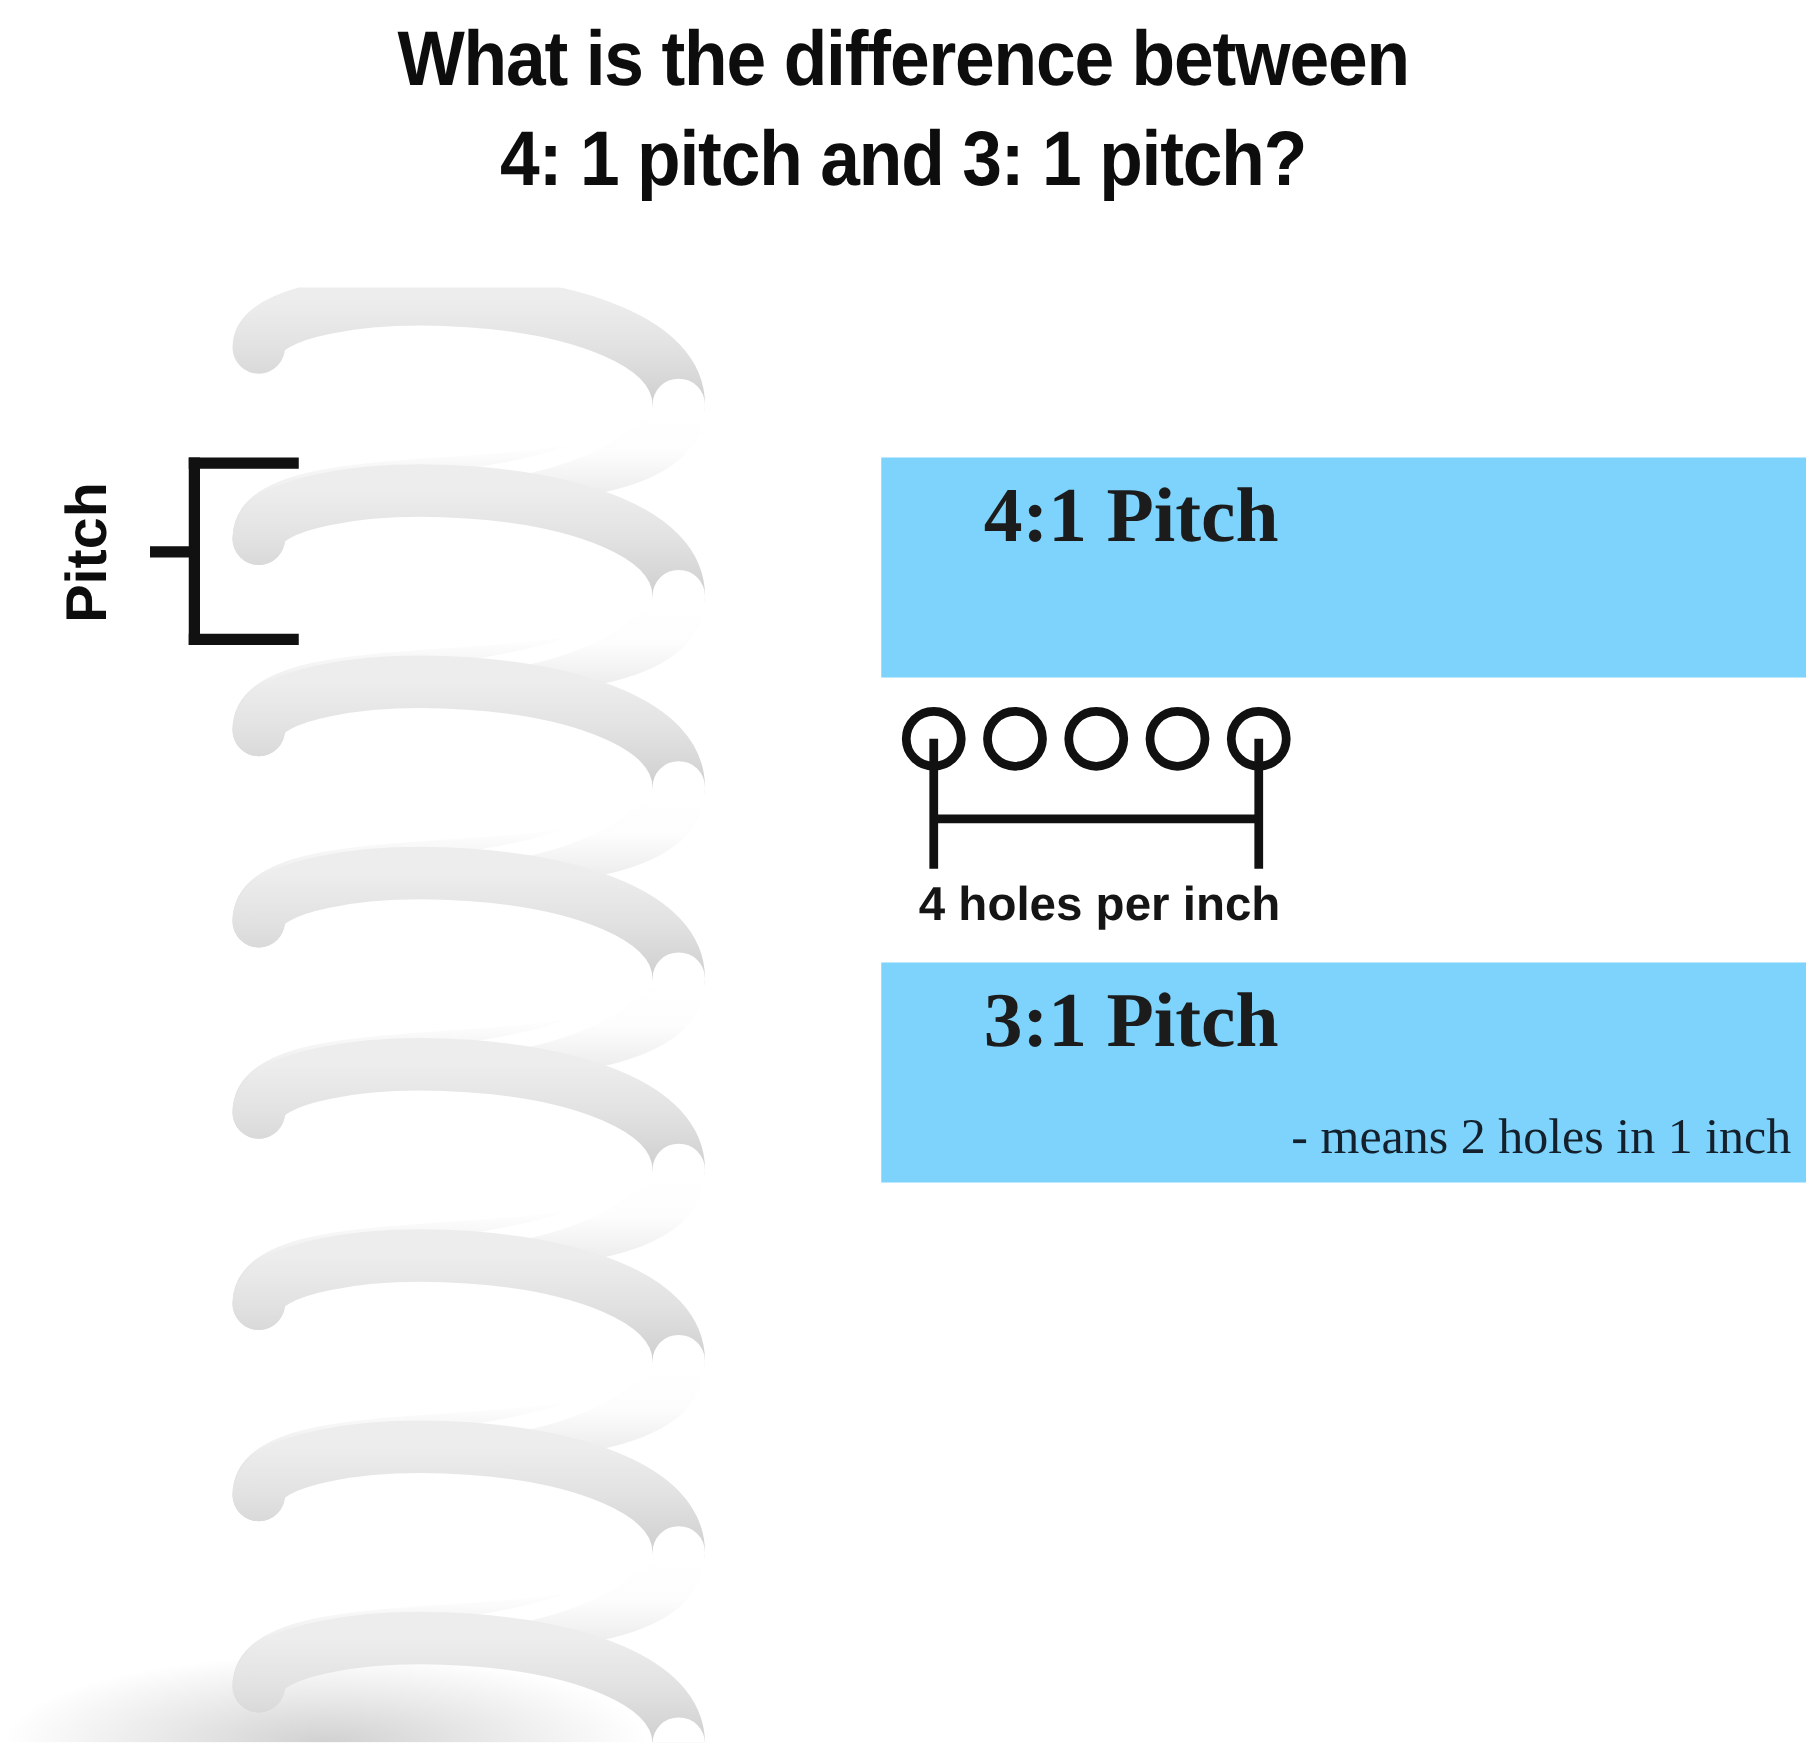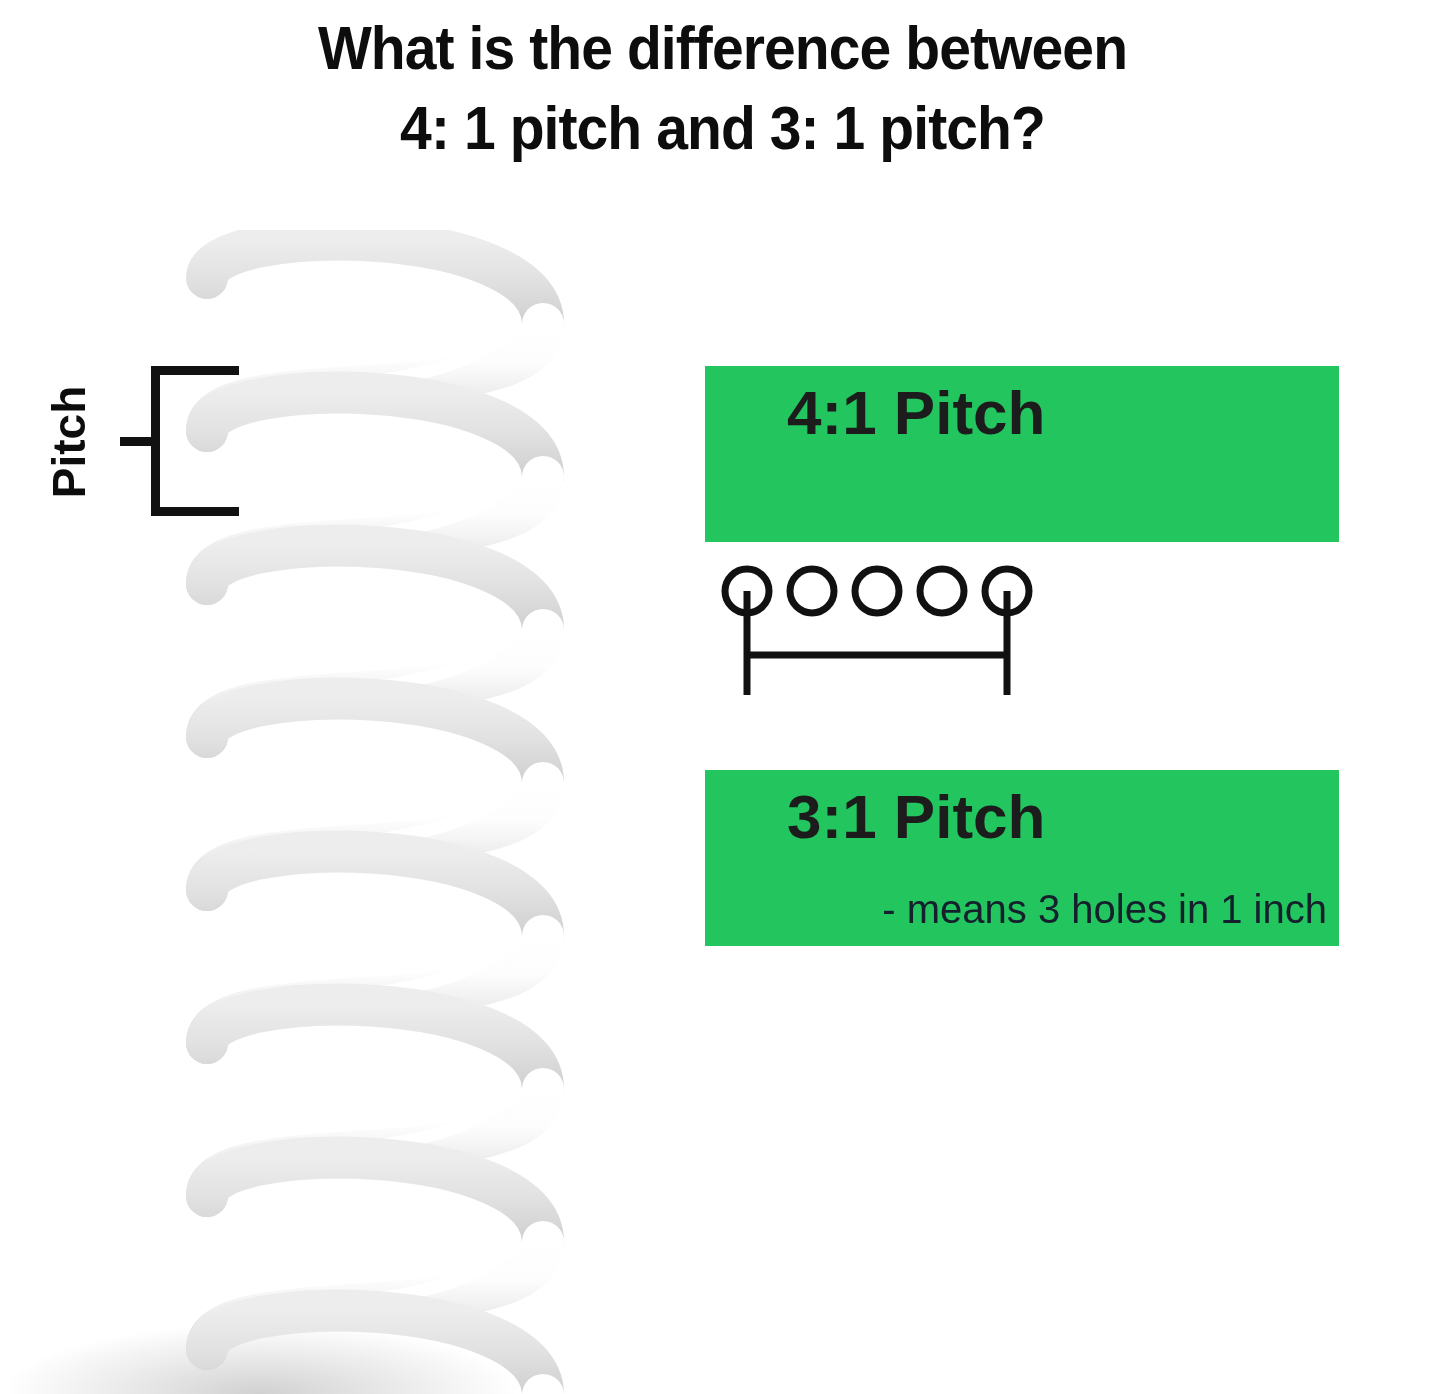--- a/index.html
+++ b/index.html
@@ -102,22 +102,23 @@
     top: 437px;
     width: 34px;
     height: 9px;
     background: #111;
   }
 
   
   .blue-box {
     position: absolute;
     left: 705px;
-    width: 634px;
-    background: #22c55e;
+    width: 740px;
+    background: #7dd3fc;
+    font-family: Liberation Serif, serif;
   }
   #box-41 { top: 366px; height: 176px; }
   #box-31 { top: 770px; height: 176px; }
 
   .box-title {
     position: absolute;
     left: 82px;
     top: 12px;
     font-weight: bold;
     font-size: 62px;
@@ -225,21 +226,22 @@
         <circle cx="42" cy="36" r="22"></circle>
         <circle cx="107" cy="36" r="22"></circle>
         <circle cx="172" cy="36" r="22"></circle>
         <circle cx="237" cy="36" r="22"></circle>
         <circle cx="302" cy="36" r="22"></circle>
         <line x1="42" y1="36" x2="42" y2="140"></line>
         <line x1="302" y1="36" x2="302" y2="140"></line>
         <line x1="42" y1="100" x2="302" y2="100"></line>
       </g>
     </svg>
+    <div class="holes-caption">4 holes per inch</div>
   </div>
 
   <div class="blue-box" id="box-31">
     <div class="box-title">3:1 Pitch</div>
-    <div class="box-sub">- means 3 holes in 1 inch</div>
+    <div class="box-sub">- means 2 holes in 1 inch</div>
   </div>
 
 
 </div>
 
 </body></html>

